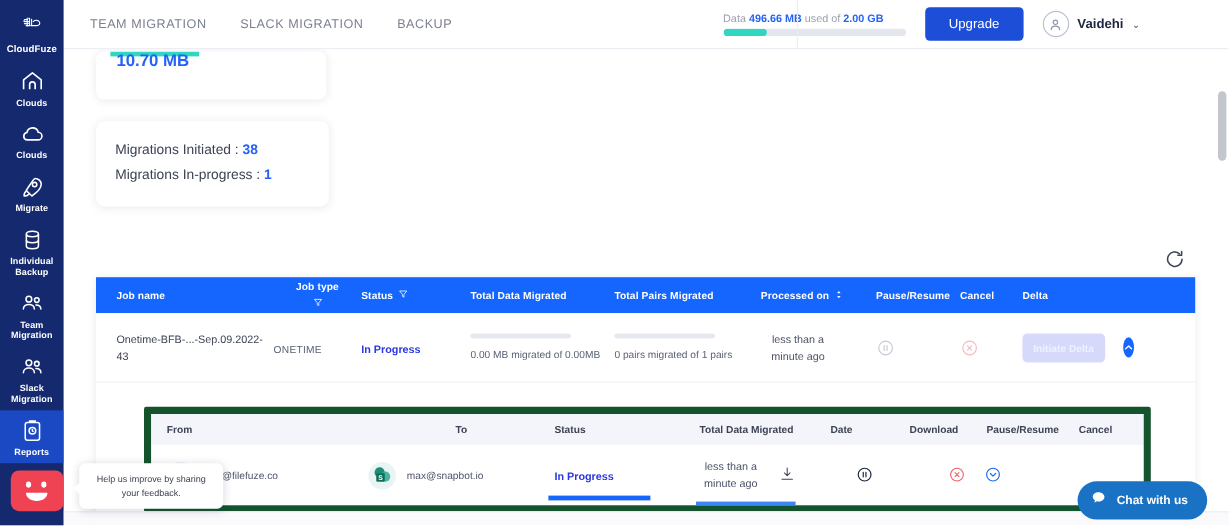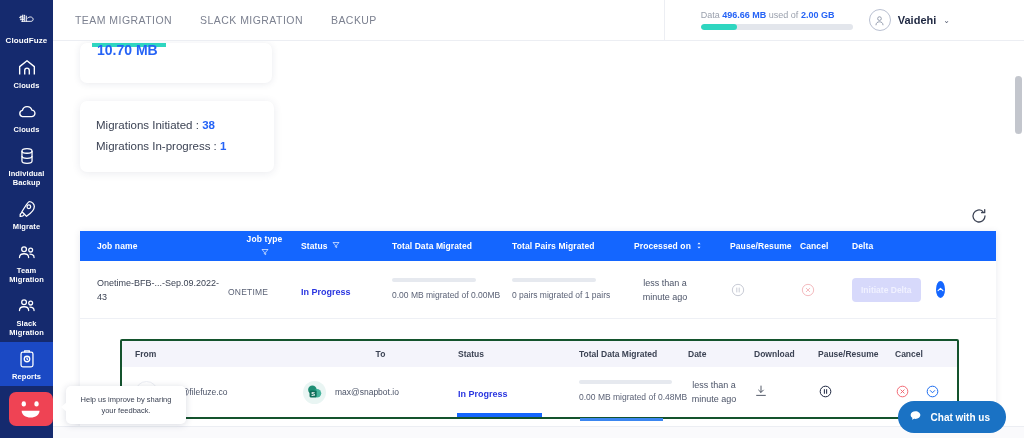--- a/index.html
+++ b/index.html
@@ -162,21 +162,21 @@
   }
   .chev-round {
     width: 17px; height: 17px; border-radius: 50%;
     background: #1466ff; display: flex;
     align-items: center; justify-content: center; cursor: pointer;
   }
 
   
   .subwrap { padding: 20px 14px 14px 40px; background: #fff; }
   .subtable {
-    border: 2px solid #14532d; border-radius: 2px; overflow: hidden;
+    border: 6px solid #14532d; border-radius: 2px; overflow: hidden;
     width: 839px;
   }
   .sub-thead {
     display: flex; align-items: center;
     height: 26px; background: #f4f4fb;
   }
   .sub-th { font-size: 8.5px; font-weight: 700; color: #3c4354; }
   .s1 { width: 181px; padding-left: 13px; }
   .s2 { width: 155px; text-align: center; }
   .s3 { width: 121px; }
@@ -274,37 +274,37 @@
         <svg viewBox="0 0 24 24" width="22" height="22" fill="none" stroke="#fff" stroke-width="1.5">
           <path d="M7 17h10a3.5 3.5 0 00.3-7A5.3 5.3 0 007 10.3 3.4 3.4 0 007 17z" stroke-linejoin="round"></path>
         </svg>
       </span>
       <span class="side-label">Clouds</span>
     </div>
 
     <div class="side-item">
       <span class="side-ico">
         <svg viewBox="0 0 24 24" width="22" height="22" fill="none" stroke="#fff" stroke-width="1.4">
+          <path d="M14.5 4c3 0 5.5 2.4 5.5 5.4 0 4-4.6 8-8.5 10.6L9 17.5 6.4 15C9 11 13 4 14.5 4z" stroke-linejoin="round"></path>
+          <circle cx="14" cy="9.6" r="2"></circle>
+          <path d="M6.5 15.5C5 16.5 4.3 18.5 4.5 20c1.5.2 3.5-.5 4.5-2" stroke-linejoin="round"></path>
+        </svg>
+      </span>
+      <span class="side-label">Migrate</span>
+    </div>
+
+    <div class="side-item">
+      <span class="side-ico">
+        <svg viewBox="0 0 24 24" width="22" height="22" fill="none" stroke="#fff" stroke-width="1.4">
           <ellipse cx="12" cy="6.5" rx="5.5" ry="2.5"></ellipse>
           <path d="M6.5 6.5v11c0 1.4 2.5 2.5 5.5 2.5s5.5-1.1 5.5-2.5v-11"></path>
           <path d="M6.5 12c0 1.4 2.5 2.5 5.5 2.5s5.5-1.1 5.5-2.5"></path>
         </svg>
       </span>
       <span class="side-label">Individual Backup</span>
-    </div>
-
-    <div class="side-item">
-      <span class="side-ico">
-        <svg viewBox="0 0 24 24" width="22" height="22" fill="none" stroke="#fff" stroke-width="1.4">
-          <path d="M14.5 4c3 0 5.5 2.4 5.5 5.4 0 4-4.6 8-8.5 10.6L9 17.5 6.4 15C9 11 13 4 14.5 4z" stroke-linejoin="round"></path>
-          <circle cx="14" cy="9.6" r="2"></circle>
-          <path d="M6.5 15.5C5 16.5 4.3 18.5 4.5 20c1.5.2 3.5-.5 4.5-2" stroke-linejoin="round"></path>
-        </svg>
-      </span>
-      <span class="side-label">Migrate</span>
     </div>
 
     <div class="side-item">
       <span class="side-ico">
         <svg viewBox="0 0 24 24" width="22" height="22" fill="none" stroke="#fff" stroke-width="1.4">
           <circle cx="8.8" cy="8" r="2.6"></circle>
             <circle cx="16" cy="8.8" r="2.1"></circle>
           <path d="M3.8 17c0-2.6 2.2-4.2 5-4.2s5 1.6 5 4.2" stroke-linecap="round"></path>
           <path d="M15.2 13.2c2.5 0 4.5 1.4 4.5 3.8" stroke-linecap="round"></path>
         </svg>
@@ -363,20 +363,21 @@
             <span>Data</span>
             <b>496.66 MB</b>
             <span>used of</span>
             <b>2.00 GB</b>
           </div>
           <div class="usage-bar">
             <div class="usage-fill" id="usageFill" style="width: 24%;"></div>
           </div>
         </div>
 
+        <button class="upgrade-btn">Upgrade</button>
 
         <div class="user">
           <span class="avatar">
             <svg viewBox="0 0 24 24" width="13" height="13" fill="none" stroke="#8d95a8" stroke-width="1.7">
               <circle cx="12" cy="8.5" r="3.4"></circle>
               <path d="M5.5 20c0-3.6 2.9-5.6 6.5-5.6s6.5 2 6.5 5.6" stroke-linecap="round"></path>
             </svg>
           </span>
           <span class="user-name">Vaidehi</span>
           <span class="caret">⌄</span>
@@ -540,26 +541,20 @@
                       <circle cx="15.5" cy="13" r="6" fill="#2aa88d" opacity=".85"></circle>
                       <rect x="5" y="9" width="10" height="10" rx="1.6" fill="#0f6e5a"></rect>
                       <text x="10" y="17" text-anchor="middle" font-family="Liberation Sans, sans-serif" font-size="8" font-weight="700" fill="#ffffff">S</text>
                     </svg>
                   </span>
                   <span class="acct-mail">max@snapbot.io</span>
                 </div>
               </div>
               <div class="s3">
                 <span class="status-ip">In Progress</span>
-              </div>
-              <div class="s4">
-                <div class="prog-block">
-                  <div class="prog-bar" style="width:93px"></div>
-                  <div class="prog-label">0.00 MB migrated of 0.48MB</div>
-                </div>
               </div>
               <div class="s5">
                 <div class="td" style="width:52px">less than a minute ago</div>
               </div>
               <div class="s6">
                 <span class="icon-btn">
                   <svg viewBox="0 0 24 24" width="14" height="14" fill="none" stroke="#3c4354" stroke-width="1.5">
                     <path d="M12 3.5v10.5M8 10.5l4 4 4-4" stroke-linecap="round" stroke-linejoin="round"></path>
                     <path d="M4.5 19.5h15" stroke-linecap="round"></path>
                   </svg>

